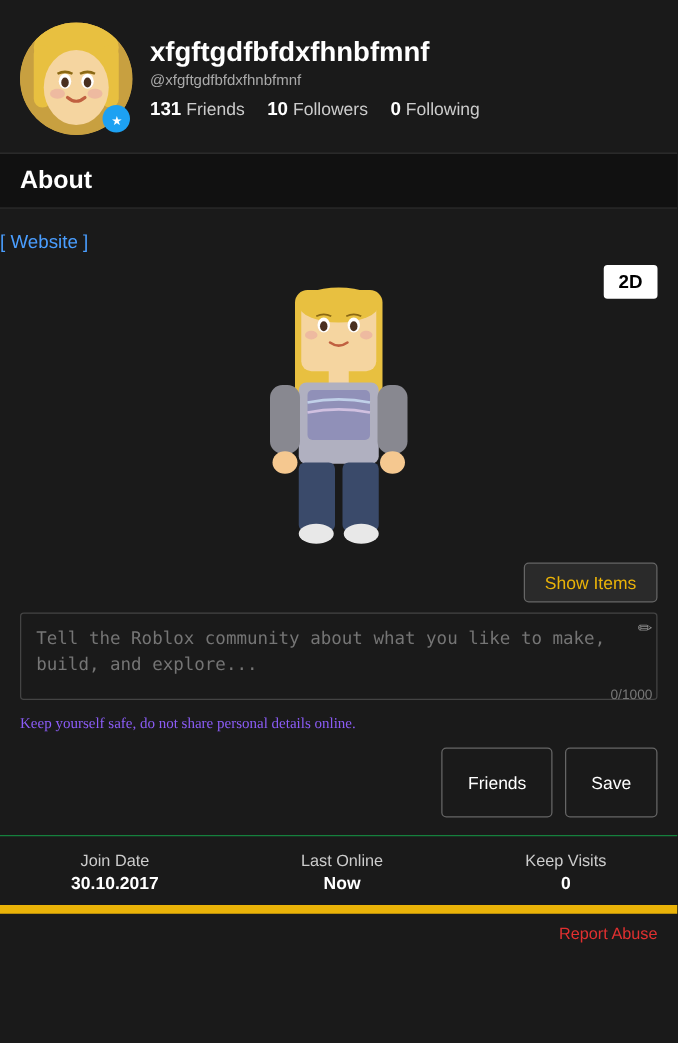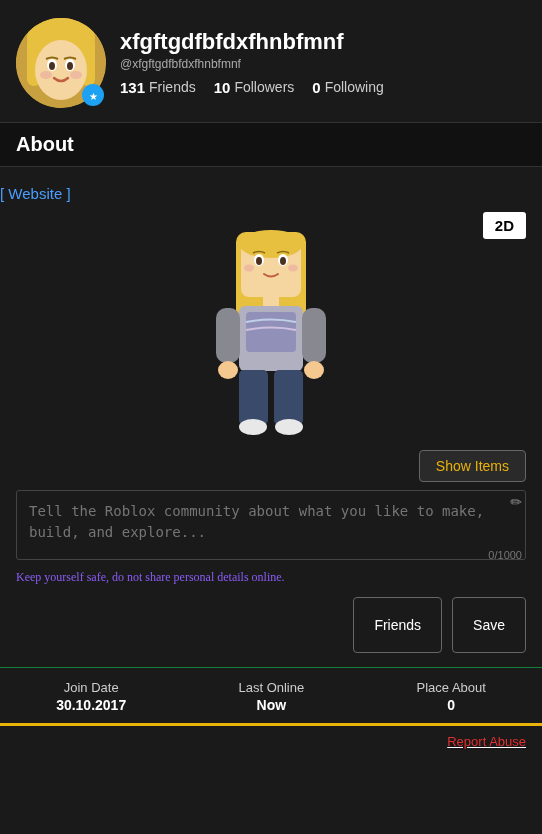--- a/index.html
+++ b/index.html
@@ -242,22 +242,21 @@
       font-weight: bold;
       color: #fff;
       margin-top: 2px;
     }
 
     
     .report-row {
       display: flex;
       justify-content: flex-end;
       padding: 8px 16px 10px 16px;
-      border-top: 3px solid #eab308;
-      text-decoration: underline;
+      border-top: 7px solid #eab308;
     }
     .report-link {
       color: #e03030;
       font-size: 13px;
       cursor: pointer;
       text-decoration: none;
     }
   </style>
 </head>
 <body>
@@ -394,21 +393,21 @@
   <div class="stats-footer">
     <div class="stat-block">
       <div class="stat-block-label">Join Date</div>
       <div class="stat-block-value">30.10.2017</div>
     </div>
     <div class="stat-block">
       <div class="stat-block-label">Last Online</div>
       <div class="stat-block-value">Now</div>
     </div>
     <div class="stat-block">
-      <div class="stat-block-label">Place About</div>
+      <div class="stat-block-label">Keep Visits</div>
       <div class="stat-block-value">0</div>
     </div>
   </div>
 
   <div class="report-row">
     <a class="report-link">Report Abuse</a>
   </div>
 
 </div>
 

